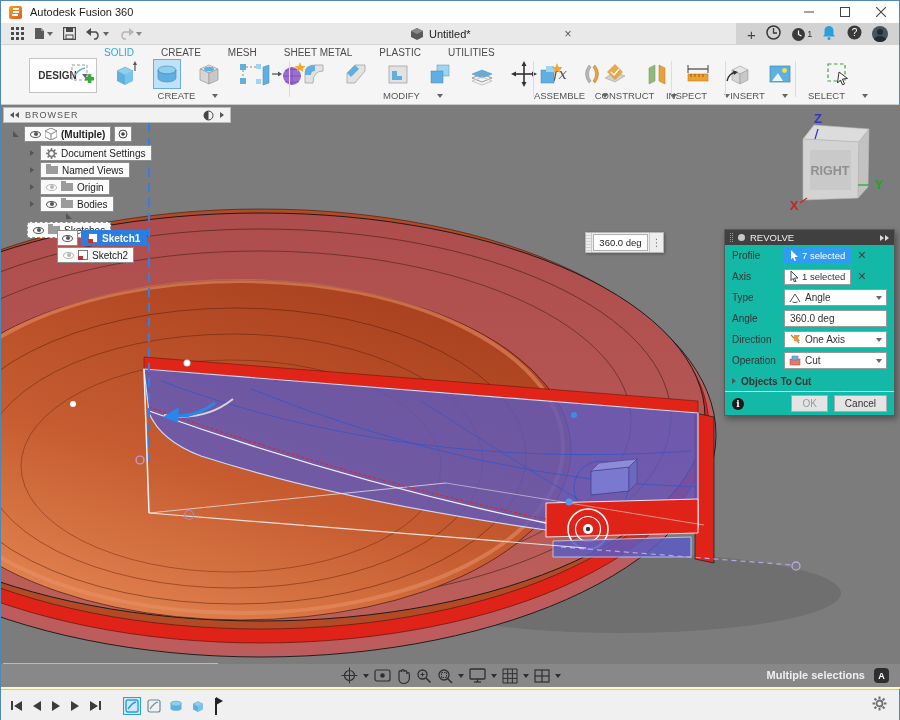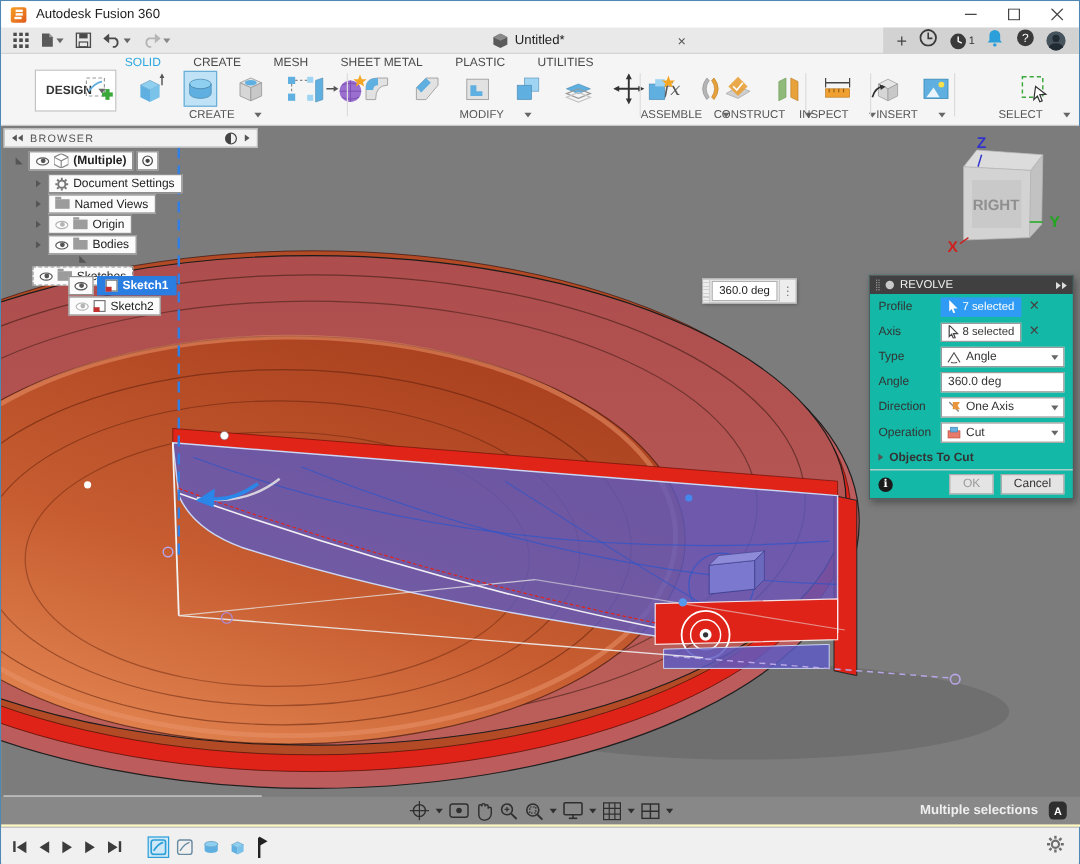--- a/index.html
+++ b/index.html
@@ -44,21 +44,21 @@
 
   .caret { width:0; height:0; border-left:3px solid transparent; border-right:3px solid transparent; border-top:4px solid #666; display:inline-block; }
   .caret.light { border-top-color:#888; }
 
   
   .canvas { position:absolute; left:0; top:104px; width:900px; height:584px; background:#7c7c7c; }
   .scene { position:absolute; inset:0; }
 
   
   .panel-header { position:absolute; height:16px; background:#f2f2f2; border:1px solid #bbb; display:flex; align-items:center; font-size:9px; letter-spacing:1px; color:#555; padding:0 6px; gap:6px; }
-  .browser-header { left:2px; top:2px; width:212px; }
+  .browser-header { left:2px; top:2px; width:228px; }
   .comments-header { left:2px; top:558px; width:215px; }
   .hdr-spacer { flex:1; }
   .tri-l { width:0;height:0;border-top:3px solid transparent;border-bottom:3px solid transparent;border-right:4px solid #555; display:inline-block; }
   .tri-r { width:0;height:0;border-top:3px solid transparent;border-bottom:3px solid transparent;border-left:4px solid #555; display:inline-block; }
 
   .brow { position:absolute; display:flex; align-items:center; gap:3px; }
   .pill { display:flex; align-items:center; gap:4px; background:#fbfbfb; border:1px solid #8f8f8f; height:16px; padding:0 5px; font-size:10px; color:#222; white-space:nowrap; }
   .pill.dashed { border-style:dashed; }
   .pill-sel { display:flex; align-items:center; gap:4px; background:#2a7de1; border:1px solid #2a7de1; height:16px; padding:0 6px; font-size:10px; color:#fff; font-weight:bold; }
   .expander { width:10px; display:flex; justify-content:center; }
@@ -443,21 +443,21 @@
             </svg>
           </span>
       </div>
       <div class="glabel">
           <span>INSERT</span>
           <span class="caret"></span>
         </div>
     </div>
     <div class="rsep" style="left:794px;"></div>
 
-    <div class="rgroup" style="left:836px; width:50px;">
+    <div class="rgroup" style="left:812px; width:50px;">
       <div class="ricons">
         <span class="tool">
             <svg width="26" height="26">
               <rect x="3" y="3" width="17" height="17" fill="none" stroke="#3aa83a" stroke-width="1.2" stroke-dasharray="3.5 2.5"></rect>
               <polygon points="14,11 22.5,17.5 17.5,18 19.5,23 17.5,23.8 15.5,19 12.5,22" fill="#fff" stroke="#333" stroke-width="1"></polygon>
             </svg>
           </span>
       </div>
       <div class="glabel">
           <span>SELECT</span>
@@ -701,21 +701,21 @@
         </span>
         <span class="xclear">✕</span>
       </div>
 
       <div class="dlg-row">
         <span class="dlg-label">Axis</span>
         <span class="selbtn">
           <svg width="9" height="11">
               <polygon points="1,0 8,7 4.5,7 6,10.5 4.5,11 3,7.5 1,9.5" fill="none" stroke="#444"></polygon>
             </svg>
-          <span>8 selected</span>
+          <span>1 selected</span>
         </span>
         <span class="xclear">✕</span>
       </div>
 
       <div class="dlg-row">
         <span class="dlg-label">Type</span>
         <span class="dropdown">
           <svg width="12" height="10">
               <path d="M1,9 L6,1 L11,9" fill="none" stroke="#555"></path>
               <path d="M3.5,9 A6,6 0 0 0 8.5,9" fill="none" stroke="#555"></path>

